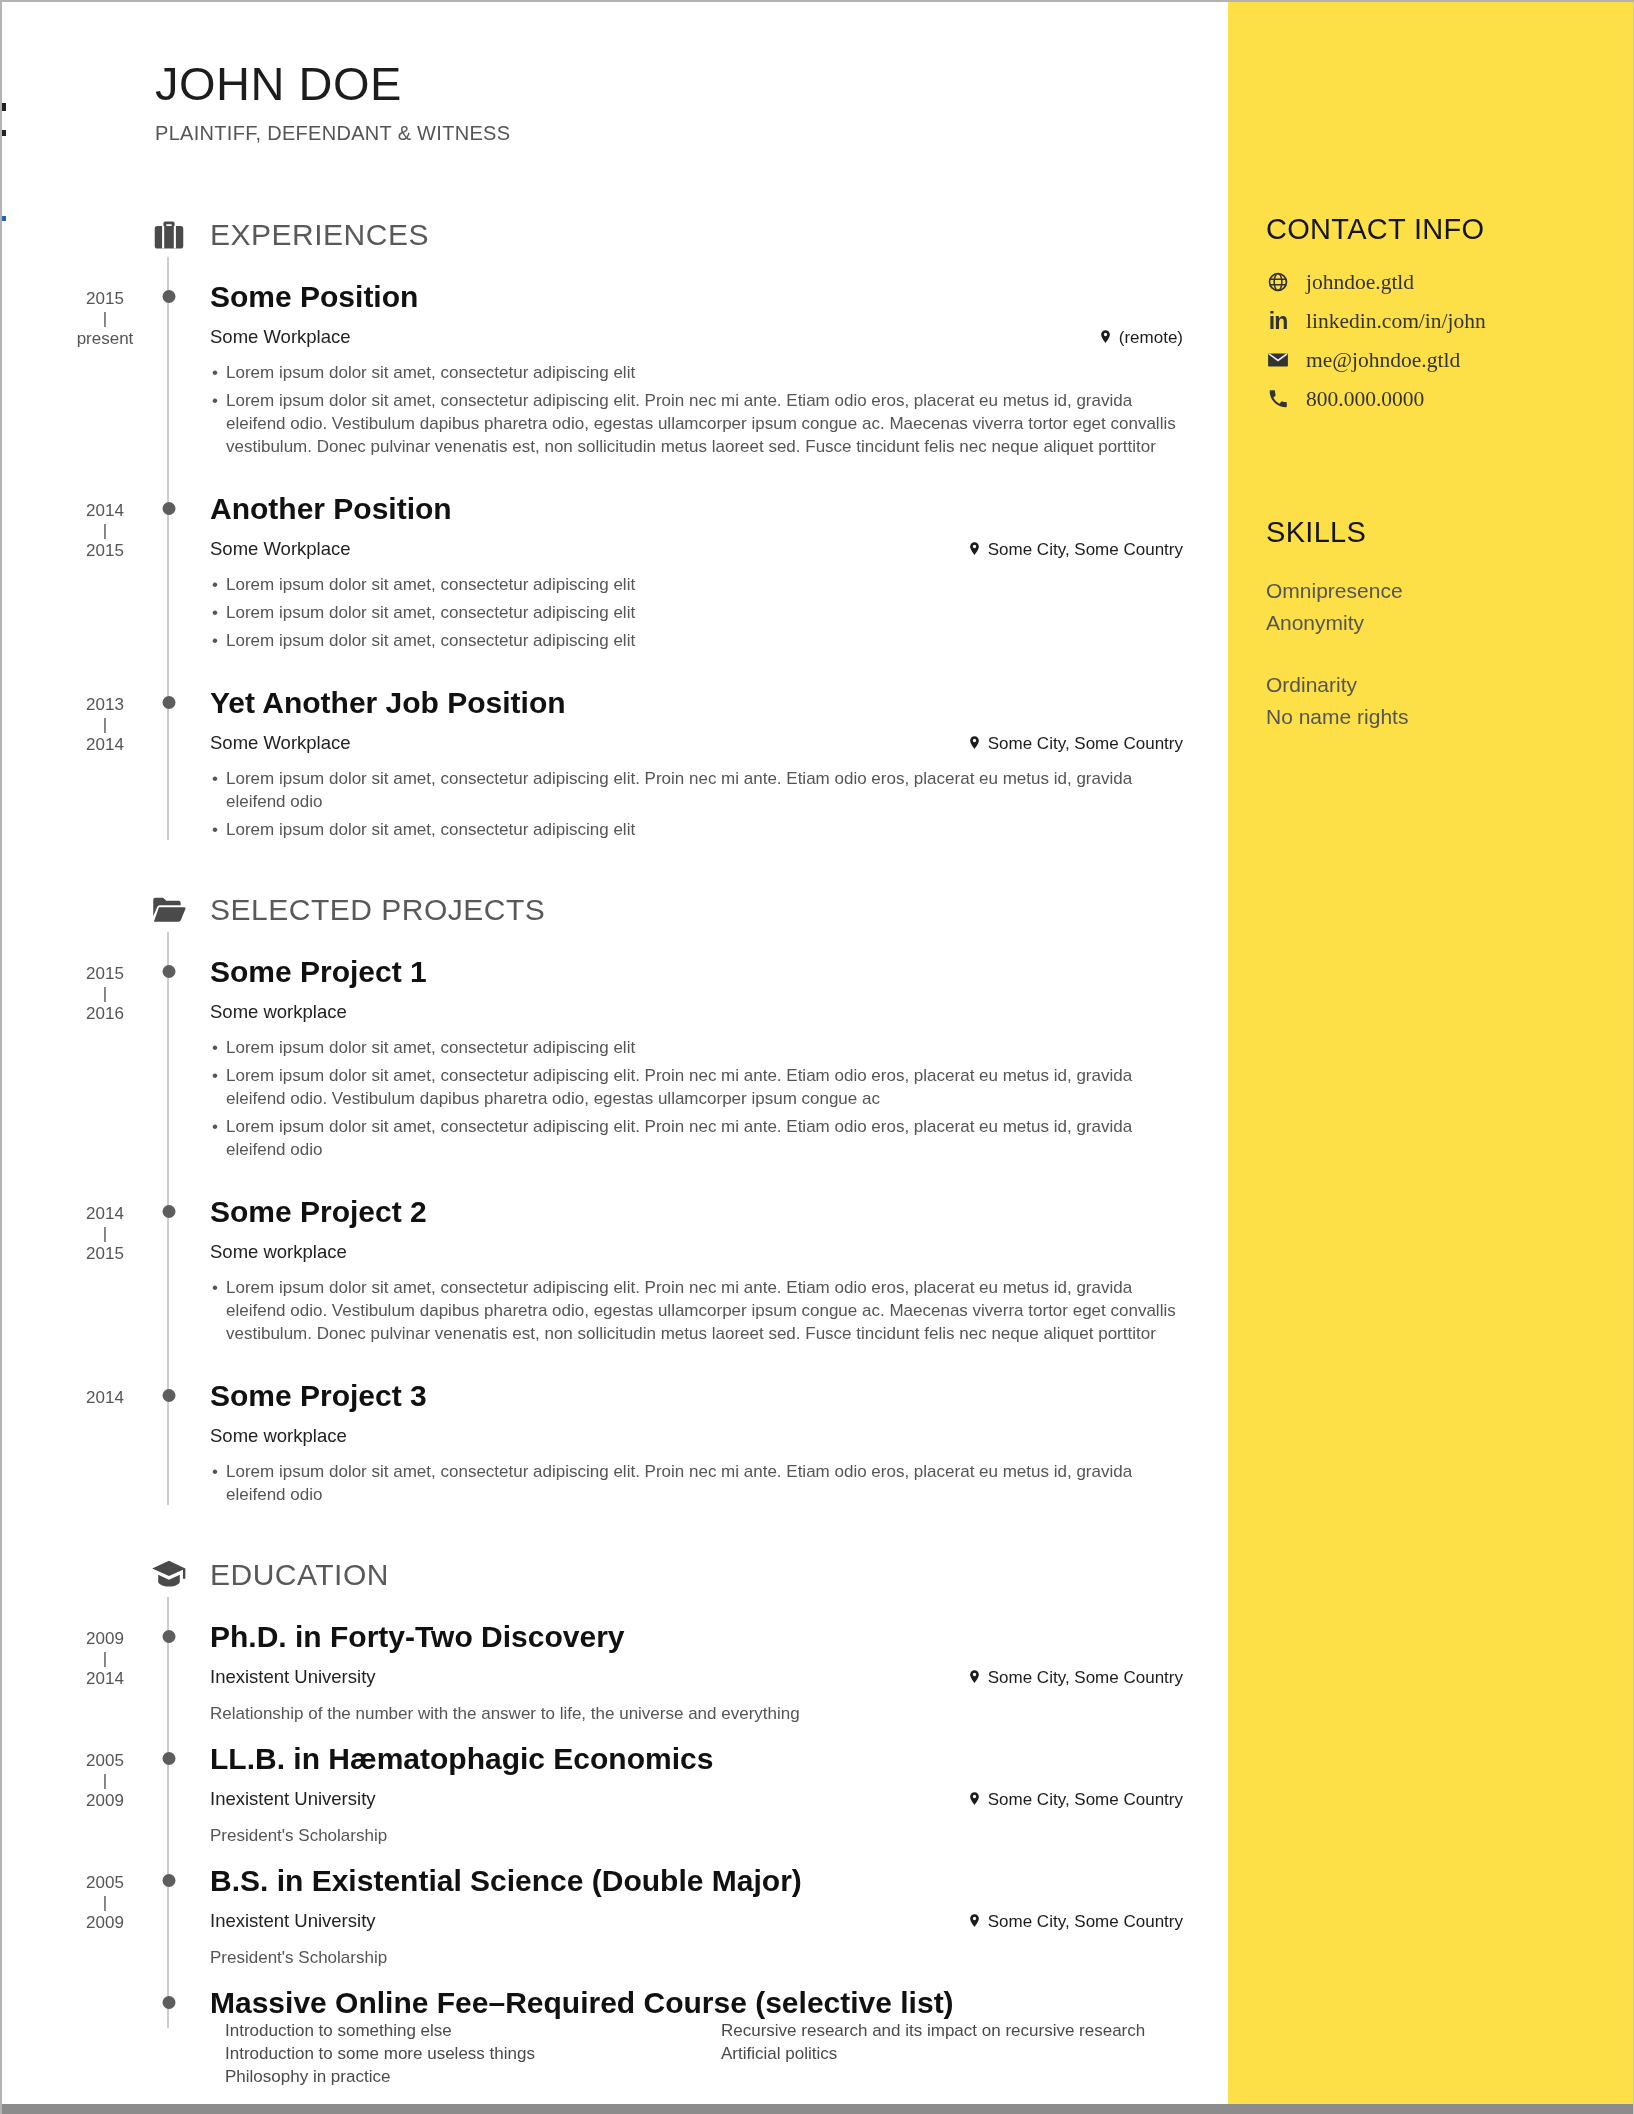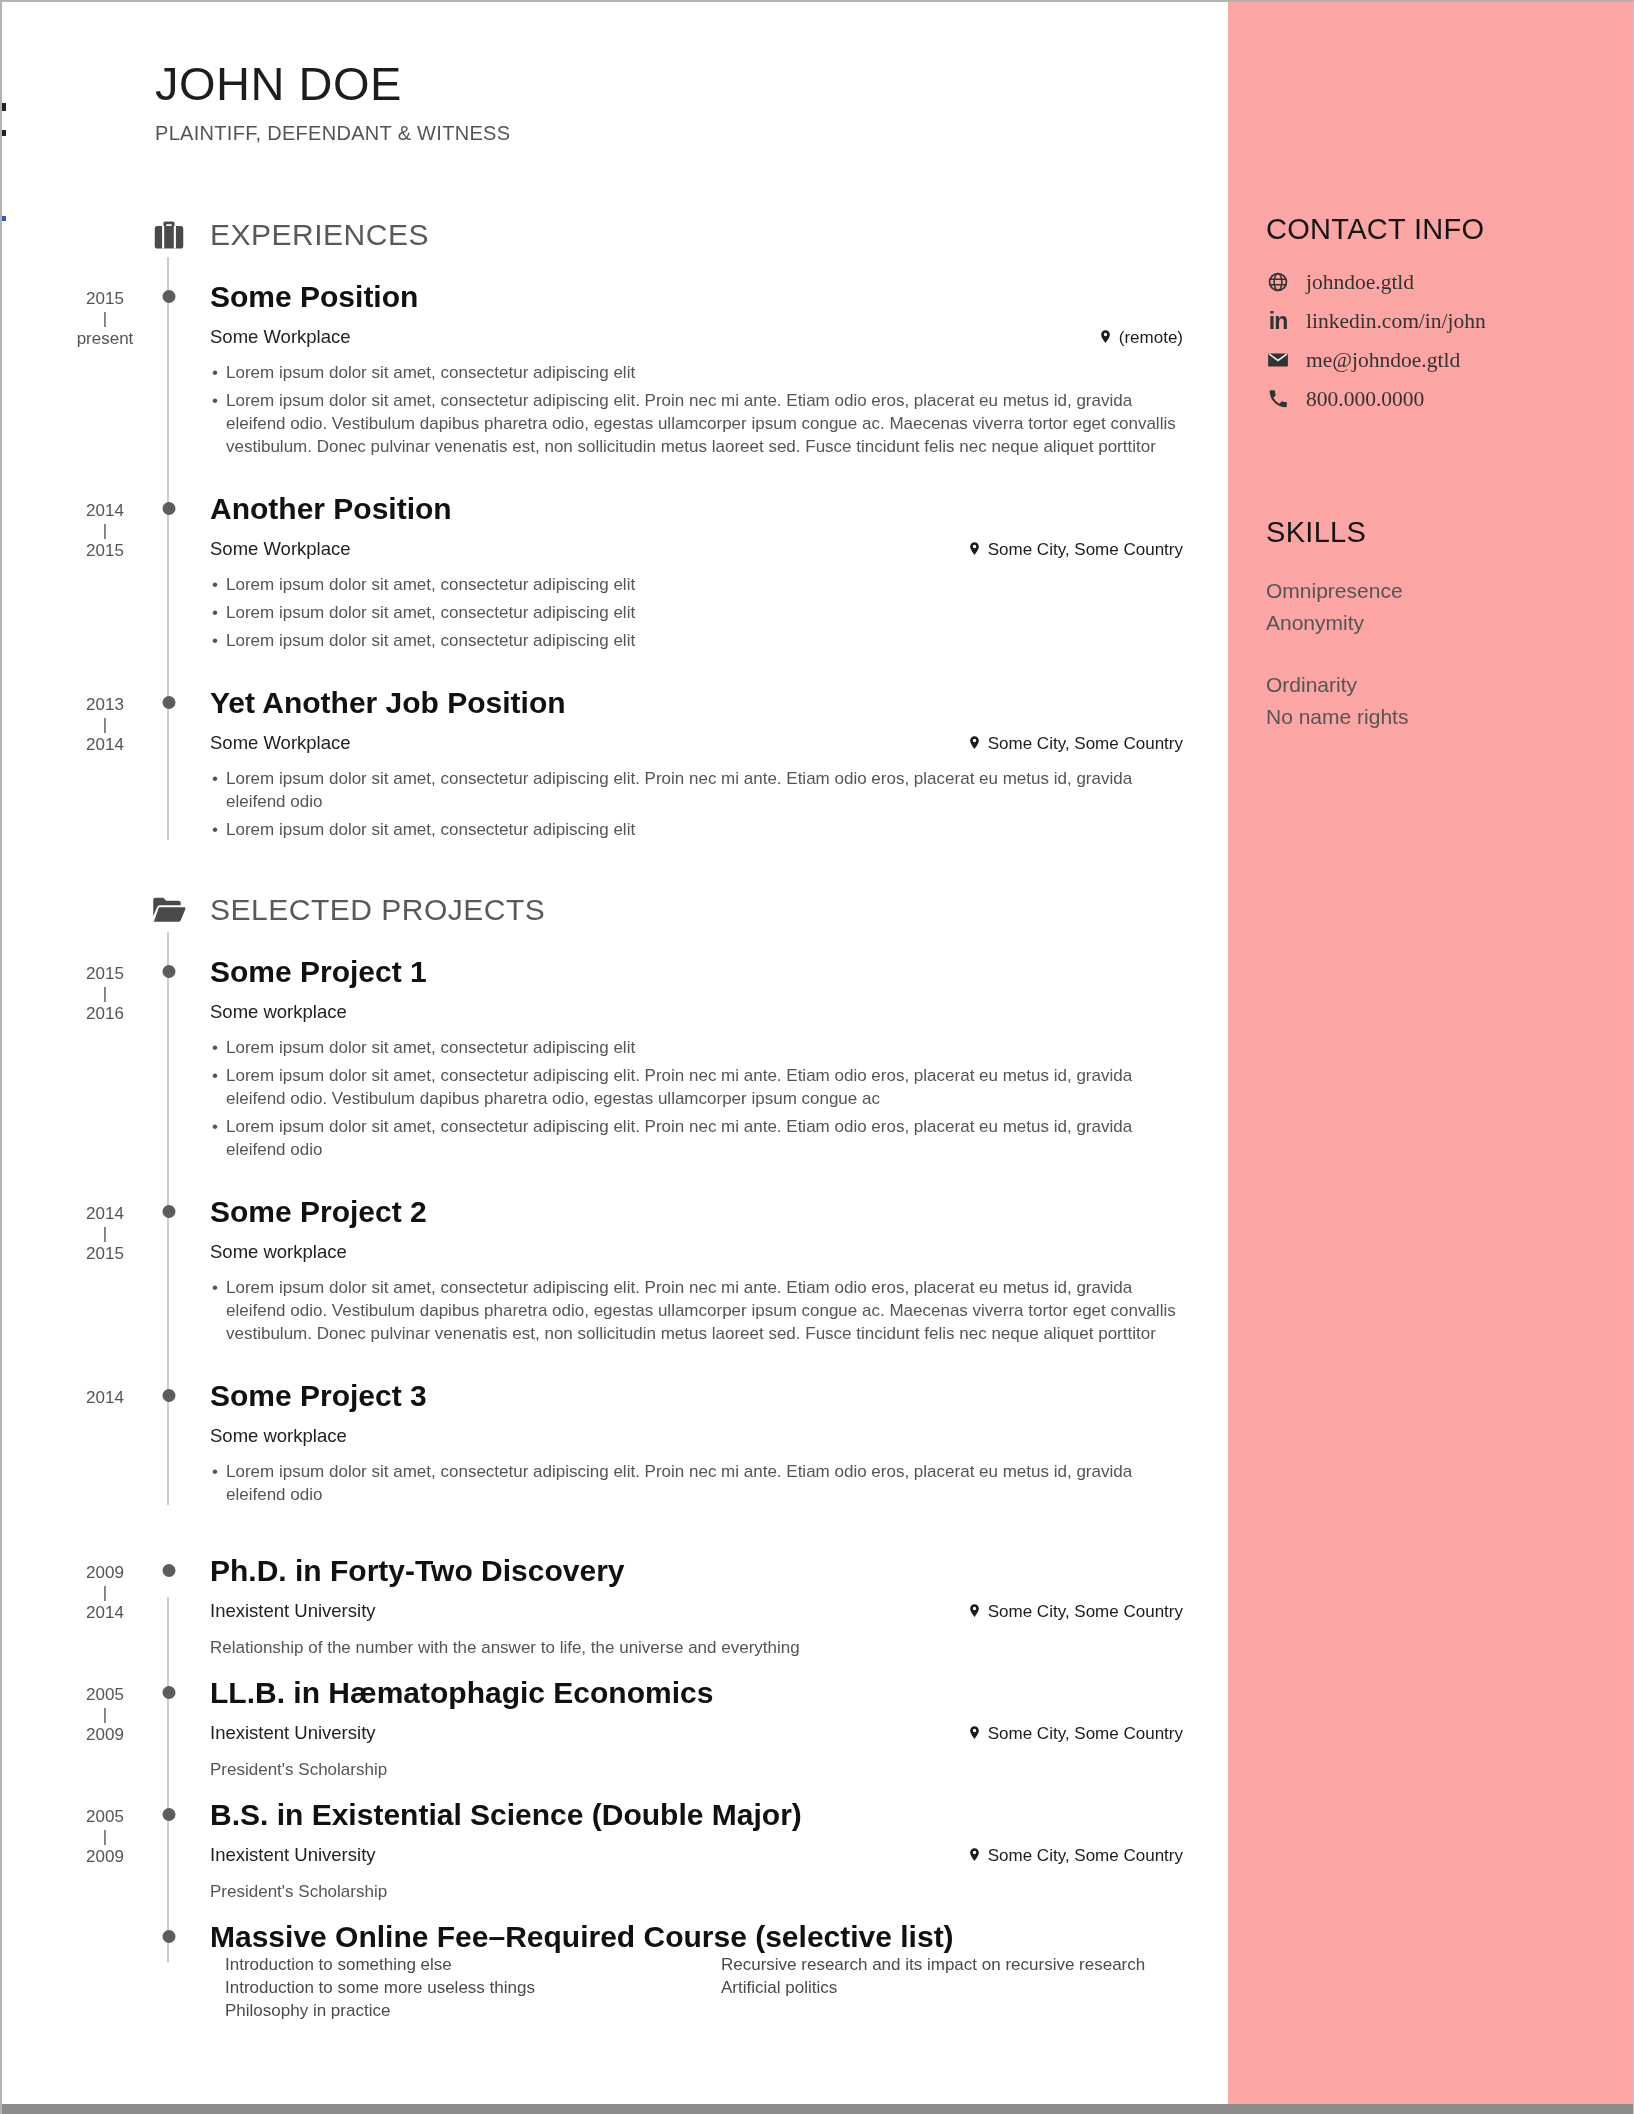--- a/index.html
+++ b/index.html
@@ -44,21 +44,21 @@
   .location svg { width:15px; height:15px; fill:#1c1c1c; position:relative; top:1px; }
   .bullets { list-style:none; margin:11px 0 0 0; padding:0; font-size:17px; color:#555; line-height:23px; }
   .bullets li { position:relative; padding-left:16px; margin-bottom:5px; }
   .bullets li::before { content:'•'; position:absolute; left:2px; color:#555; }
   .desc { margin-top:12px; font-size:17px; color:#555; line-height:23px; }
   .courses { display:grid; grid-template-columns:496px 1fr; margin-top:2px; padding-left:15px;
              font-size:17px; color:#4a4a4a; line-height:23px; }
   .course-line { }
 
   
-  .sidebar { flex:1; background:#fca5a5; padding:210px 28px 0 38px; }
+  .sidebar { flex:1; background:#fde047; padding:210px 28px 0 38px; }
   .sidebar-heading { margin:0; font-size:29px; font-weight:400; color:#151515; letter-spacing:0.3px; line-height:34px; }
   .contact-list { margin-top:24px; }
   .contact-item { display:flex; align-items:center; gap:16px; height:24px; margin-bottom:15px; }
   .contact-item .icon { width:24px; display:flex; justify-content:center; color:#333; }
   .contact-item .icon svg { width:22px; height:22px; fill:#333; color:#333; }
   .in-glyph { font-weight:800; font-size:23px; color:#333; letter-spacing:-1px; line-height:22px; }
   .contact-text { font-family:"Liberation Serif", serif; font-size:21.5px; color:#333; }
   .skills-block { margin-top:104px; }
   .skills-list { margin-top:26px; }
   .skill-group { margin-bottom:30px; }
@@ -244,20 +244,34 @@
               <div class="org-row">
                 <span class="org">Some workplace</span>
               </div>
               <ul class="bullets">
                 <li class="bullet">Lorem ipsum dolor sit amet, consectetur adipiscing elit. Proin nec mi ante. Etiam odio eros, placerat eu metus id, gravida eleifend odio</li>
               </ul>
             </div>
           </div>
         </section>
         <section class="section education">
+          <div class="row heading-row">
+            <div class="dates"></div>
+            <div class="timeline-cell heading-icon">
+              <span class="icon">
+                <svg viewBox="0 0 24 24">
+                  <path d="M12 2.5 0.8 7.6 12 12.7l9.3-4.23v6.03h1.6V7.6z"></path>
+                  <path d="M4.8 11.9v4.4c0 1.9 3.2 3.4 7.2 3.4s7.2-1.5 7.2-3.4v-4.4l-7.2 3.3z"></path>
+                </svg>
+              </span>
+            </div>
+            <div class="content-cell">
+              <h2 class="section-title">EDUCATION</h2>
+            </div>
+          </div>
           <div class="row entry">
             <div class="dates">
               <div class="date-year">2009</div>
               <div class="date-sep">|</div>
               <div class="date-year">2014</div>
             </div>
             <div class="timeline-cell">
               <span class="dot"></span>
             </div>
             <div class="content-cell">

